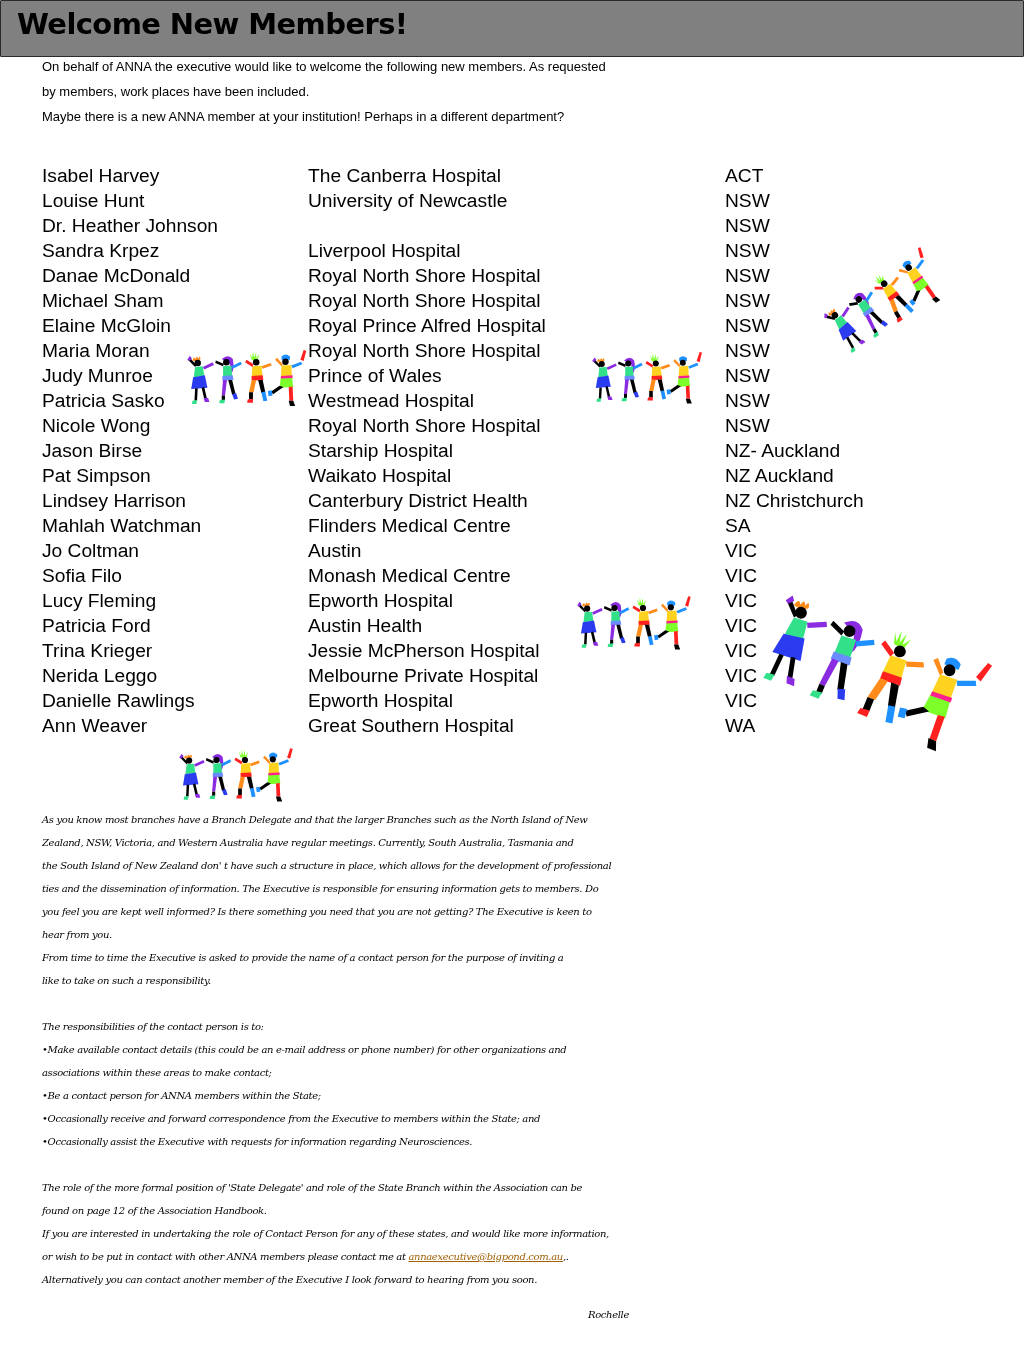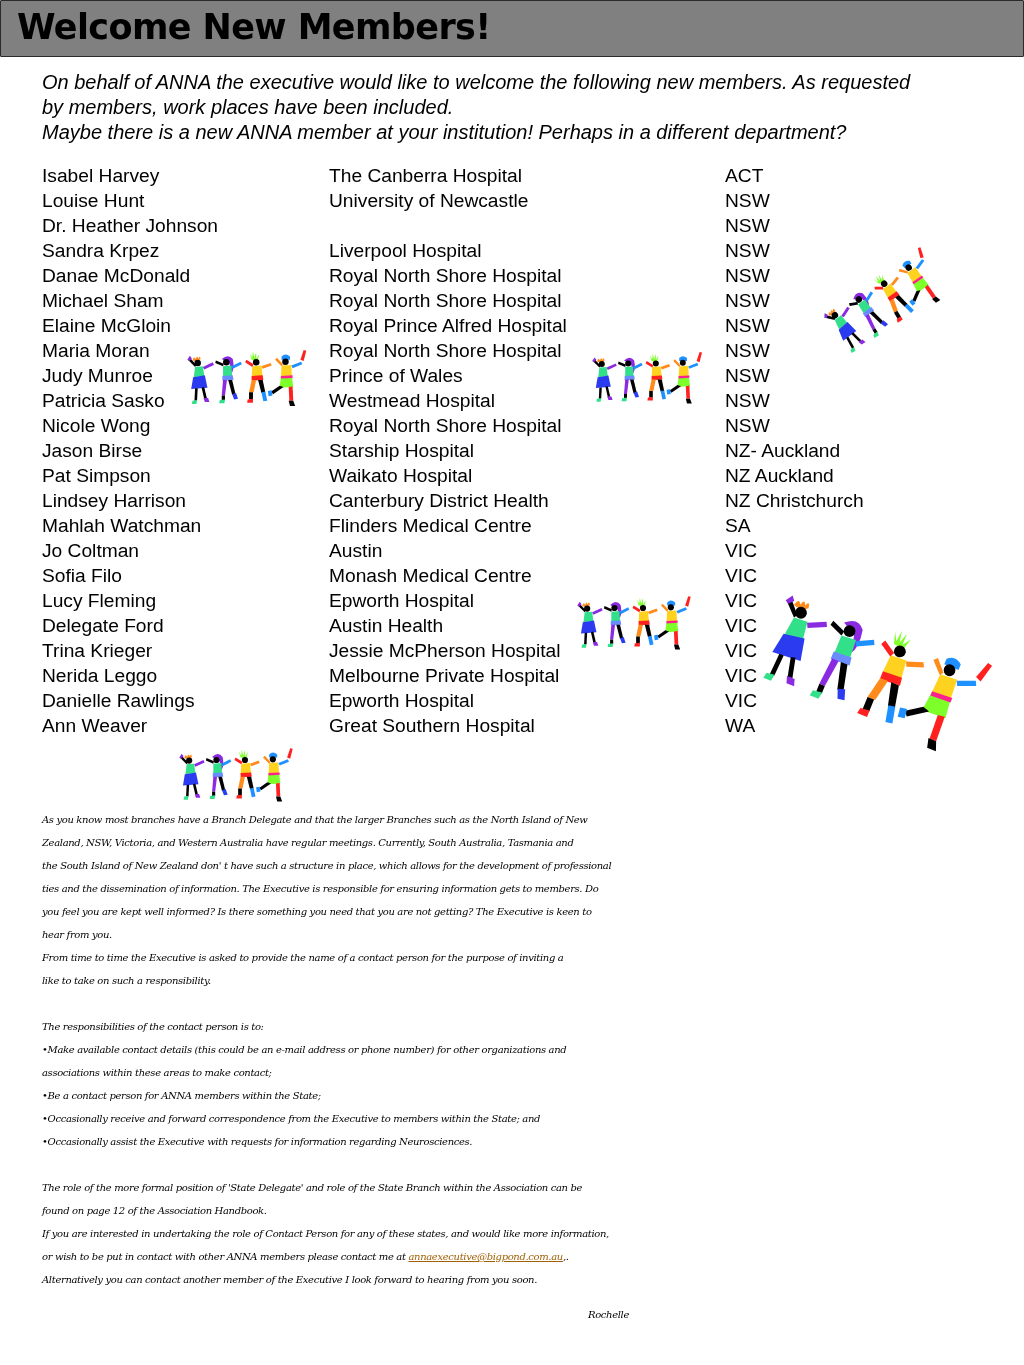--- a/index.html
+++ b/index.html
@@ -6,37 +6,37 @@
     html, body { width: 1024px; height: 1365px; background: #ffffff; overflow: hidden; }
     body { position: relative; font-family: "Liberation Sans", sans-serif; color: #000; }
 
     .header-bar {
       position: absolute; left: 0; top: 0; width: 1024px; height: 57px;
       background: #808080; border: 1px solid #2b2b2b; border-radius: 1px;
     }
     .header-title {
       position: absolute; left: 16px; top: 6px;
       font-family: "DejaVu Sans", sans-serif; font-weight: bold;
-      font-size: 35px; letter-spacing: -0.6px; color: #000;
+      font-size: 29px; letter-spacing: -0.6px; color: #000;
     }
 
     .intro {
-      position: absolute; left: 42px; top: 70px; width: 960px;
-      font-size: 20px; line-height: 25px; font-style: italic;
+      position: absolute; left: 42px; top: 54px; width: 960px;
+      font-size: 13px; line-height: 25px;
     }
     .intro div { white-space: nowrap; }
 
     .members {
       position: absolute; left: 42px; top: 163px; width: 960px;
       font-size: 19.2px; line-height: 25px;
     }
     .member-row { position: relative; height: 25px; white-space: nowrap; }
     .member-row span { position: absolute; top: 0; }
     .col-name { left: 0; }
-    .col-workplace { left: 287px; }
+    .col-workplace { left: 266px; }
     .col-state { left: 683px; }
 
     .body-text {
       position: absolute; left: 42px; top: 808px; width: 940px;
       font-family: "DejaVu Serif", serif; font-style: italic;
       font-size: 10px; line-height: 23px; letter-spacing: -0.35px;
     }
     .body-text .line { white-space: nowrap; height: 23px; }
     .body-text .gap { height: 23px; }
     .email-link { color: #a16207; text-decoration: underline; }
@@ -207,21 +207,21 @@
       <span class="col-name">Sofia Filo</span>
       <span class="col-workplace">Monash Medical Centre</span>
       <span class="col-state">VIC</span>
     </div>
     <div class="member-row">
       <span class="col-name">Lucy Fleming</span>
       <span class="col-workplace">Epworth Hospital</span>
       <span class="col-state">VIC</span>
     </div>
     <div class="member-row">
-      <span class="col-name">Delegate Ford</span>
+      <span class="col-name">Patricia Ford</span>
       <span class="col-workplace">Austin Health</span>
       <span class="col-state">VIC</span>
     </div>
     <div class="member-row">
       <span class="col-name">Trina Krieger</span>
       <span class="col-workplace">Jessie McPherson Hospital</span>
       <span class="col-state">VIC</span>
     </div>
     <div class="member-row">
       <span class="col-name">Nerida Leggo</span>

